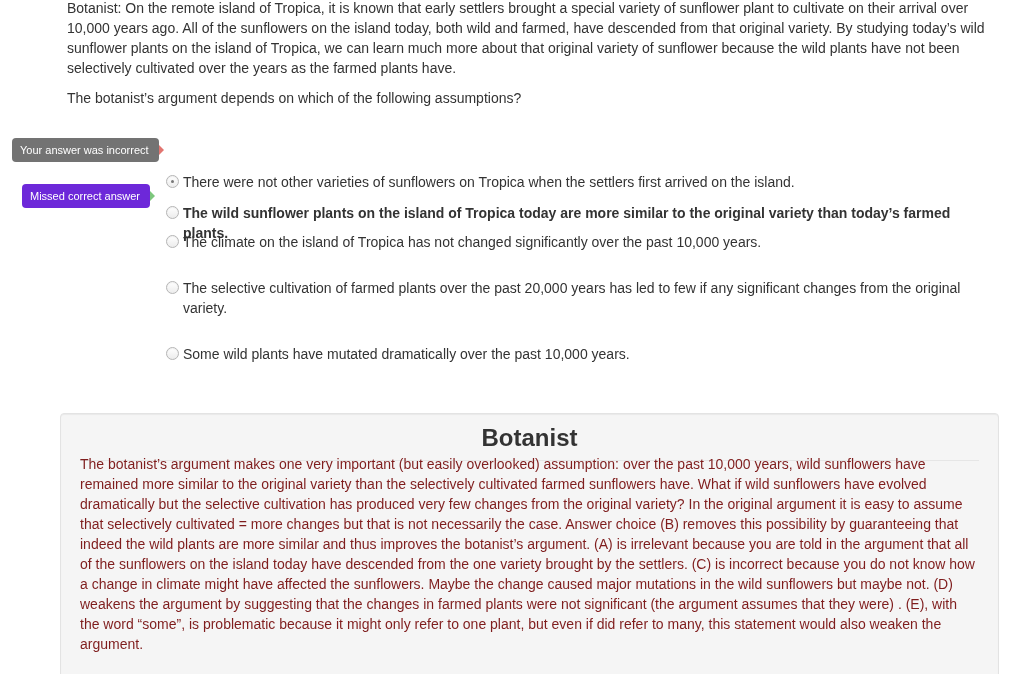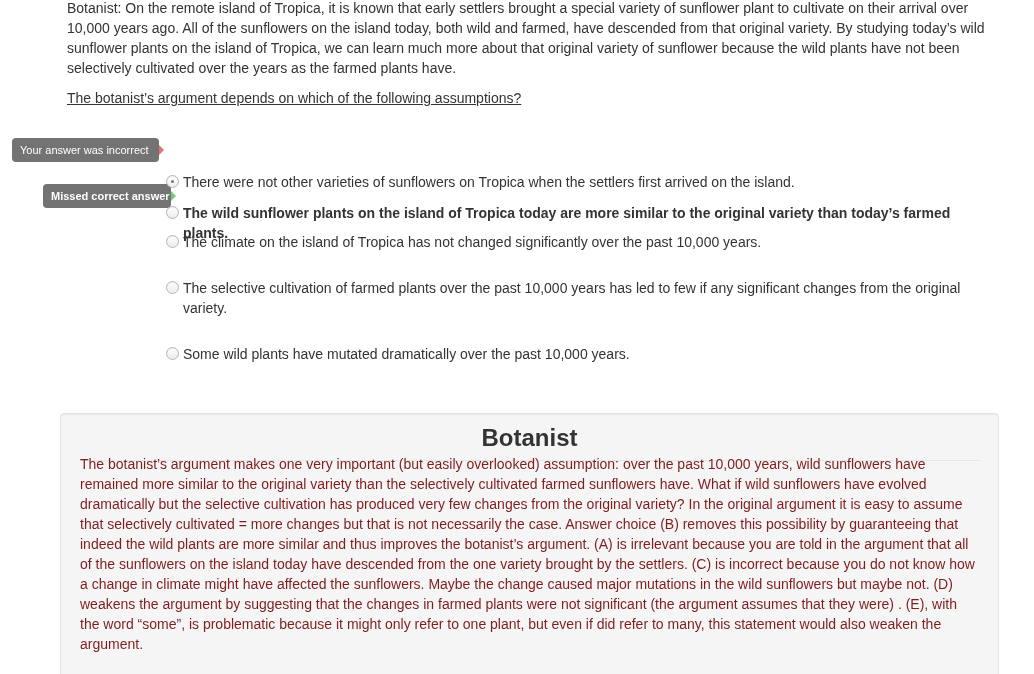--- a/index.html
+++ b/index.html
@@ -26,21 +26,20 @@
     }
     .stimulus p {
       margin: 0;
     }
     .question-stem {
       position: absolute;
       left: 67px;
       top: 88px;
       width: 930px;
       margin: 0;
-      text-decoration: underline;
     }
     .choice {
       position: absolute;
       left: 166px;
       width: 820px;
       display: flex;
       align-items: flex-start;
     }
     .radio {
       flex: 0 0 auto;
@@ -92,25 +91,24 @@
     }
     .label-incorrect {
       left: 12px;
       top: 138px;
       width: 147px;
       background: #737373;
       color: #ffffff;
     }
     .label-incorrect::after { border-left-color: #e27570; }
     .label-missed {
-      left: 43px;
+      left: 22px;
       top: 184px;
       width: 128px;
-      background: #737373;
-      font-weight: bold;
+      background: #6d28d9;
     }
     .label-missed::after { border-left-color: #7dc77d; }
 
     .solution-box {
       position: absolute;
       left: 60px;
       top: 413px;
       width: 939px;
       height: 280px;
       background: #f5f5f5;
@@ -174,21 +172,21 @@
   <span class="choice-text">The wild sunflower plants on the island of Tropica today are more similar to the original variety than today’s farmed plants.</span>
 </div>
 
 <div class="choice" style="top:232px;">
   <span class="radio"></span>
   <span class="choice-text">The climate on the island of Tropica has not changed significantly over the past 10,000 years.</span>
 </div>
 
 <div class="choice" style="top:278px;">
   <span class="radio"></span>
-  <span class="choice-text">The selective cultivation of farmed plants over the past 10,000 years has led to few if any significant changes from the original variety.</span>
+  <span class="choice-text">The selective cultivation of farmed plants over the past 20,000 years has led to few if any significant changes from the original variety.</span>
 </div>
 
 <div class="choice" style="top:344px;">
   <span class="radio"></span>
   <span class="choice-text">Some wild plants have mutated dramatically over the past 10,000 years.</span>
 </div>
 
 <div class="solution-box">
   <h2 class="solution-title">Botanist</h2>
   <hr class="solution-hr">

